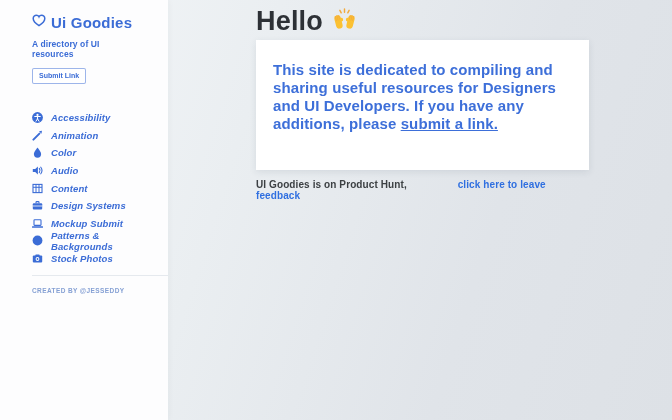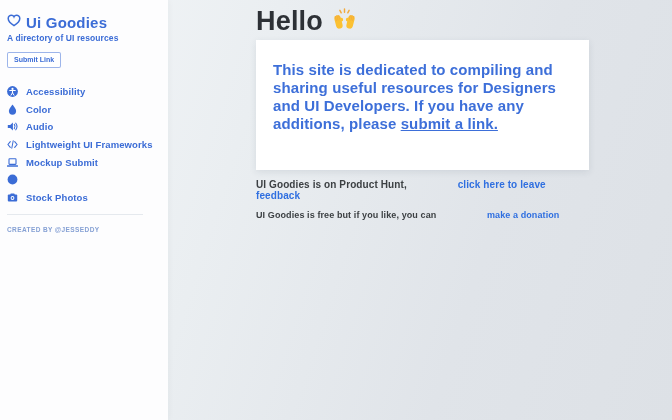--- a/index.html
+++ b/index.html
@@ -4,33 +4,33 @@
 <style>
   * { margin:0; padding:0; box-sizing:border-box; }
   html,body { width:672px; height:420px; overflow:hidden; }
   body {
     font-family:"Liberation Sans", sans-serif;
     background:linear-gradient(108deg,#f4f7f9 0%,#eaeef1 35%,#e0e4e9 70%,#dde1e6 100%);
     position:relative;
   }
   .sidebar {
     position:absolute; left:0; top:0; width:168px; height:420px;
-    background:#fdfdfe; padding:13px 7px;
+    background:#fdfdfe; padding:13px 32px;
     box-shadow:1px 0 6px rgba(30,40,60,0.04);
   }
   .logo-row { display:flex; align-items:center; gap:5px; }
   .logo-title { color:#3b6cd6; font-size:15px; font-weight:800; letter-spacing:.2px; }
-  .tagline { color:#3b6cd6; font-size:8.5px; font-weight:700; margin-top:2px; letter-spacing:.1px; }
+  .tagline { color:#3b6cd6; font-size:8.5px; font-weight:700; margin-top:8px; letter-spacing:.1px; }
   .submit-btn {
     display:inline-block; margin-top:9px; padding:3px 6px 4px 6px;
     border:1px solid rgba(59,108,214,.5); border-radius:2px; background:#fff;
     color:#3b6cd6; font-size:7px; font-weight:700; cursor:pointer;
     font-family:"Liberation Sans", sans-serif;
   }
-  .nav { margin-top:15px; }
+  .nav { margin-top:25px;font-style:italic; }
   .nav-item {
     display:flex; align-items:center; gap:8px; height:17.6px; cursor:pointer;
     color:#3b6cd6; font-size:9.5px; font-weight:700; letter-spacing:.1px;
   }
   .nav-item .ico { width:11px; height:11px; flex:0 0 11px; display:flex; align-items:center; justify-content:center; }
   .divider { border:none; border-top:1px solid #e5e9ee; margin:8px 0 0 0; width:136px; }
   .sb-footer { margin-top:11px; color:#85a0d4; font-size:6.5px; font-weight:700; letter-spacing:.4px; }
 
   .main { position:absolute; left:256px; top:0; width:333px; }
   .hello { position:absolute; left:0; top:6px; display:flex; align-items:center; gap:8px; }
@@ -69,60 +69,79 @@
             <circle cx="5.5" cy="5.5" r="5.4" fill="#3b6cd6"></circle>
             <circle cx="5.5" cy="2.9" r="1.1" fill="#fff"></circle>
             <path d="M2.7 4.5 H8.3 M5.5 4.5 V6.8 M5.5 6.8 L4 9.2 M5.5 6.8 L7 9.2" stroke="#fff" stroke-width="1" fill="none" stroke-linecap="round"></path>
           </svg>
         </span>
       <span>Accessibility</span>
     </div>
     <div class="nav-item">
       <span class="ico">
           <svg width="11" height="11" viewBox="0 0 11 11">
+            <path d="M1.4 9.6 L7.4 3.6" stroke="#3b6cd6" stroke-width="2" stroke-linecap="round"></path>
+            <path d="M7 1.2 L10 0.8 L9.4 3.8 Z" fill="#3b6cd6"></path>
+          </svg>
+        </span>
+      <span>Animation</span>
+    </div>
+    <div class="nav-item">
+      <span class="ico">
+          <svg width="11" height="11" viewBox="0 0 11 11">
             <path d="M5.5 0.6 C5.5 0.6 1.9 4.9 1.9 7.1 A3.6 3.6 0 0 0 9.1 7.1 C9.1 4.9 5.5 0.6 5.5 0.6 Z" fill="#3b6cd6"></path>
           </svg>
         </span>
       <span>Color</span>
     </div>
     <div class="nav-item">
       <span class="ico">
           <svg width="11" height="11" viewBox="0 0 11 11">
             <polygon points="0.8,3.9 3.2,3.9 5.9,1.6 5.9,9.4 3.2,7.1 0.8,7.1" fill="#3b6cd6"></polygon>
             <path d="M7.3 3.4 Q8.9 5.5 7.3 7.6" stroke="#3b6cd6" stroke-width="1.1" fill="none" stroke-linecap="round"></path>
             <path d="M8.8 2.2 Q11.2 5.5 8.8 8.8" stroke="#3b6cd6" stroke-width="1.1" fill="none" stroke-linecap="round"></path>
           </svg>
         </span>
       <span>Audio</span>
     </div>
     <div class="nav-item">
       <span class="ico">
           <svg width="11" height="11" viewBox="0 0 11 11">
-            <polyline points="3.3,2.6 0.9,5.5 3.3,8.4" fill="none" stroke="#3b6cd6" stroke-width="1.1" stroke-linecap="round" stroke-linejoin="round"></polyline>
-            <polyline points="7.7,2.6 10.1,5.5 7.7,8.4" fill="none" stroke="#3b6cd6" stroke-width="1.1" stroke-linecap="round" stroke-linejoin="round"></polyline>
-            <path d="M6.2 1.8 L4.8 9.2" stroke="#3b6cd6" stroke-width="1" stroke-linecap="round"></path>
+            <rect x="1" y="1.4" width="9" height="8.2" fill="none" stroke="#3b6cd6" stroke-width="1.1"></rect>
+            <path d="M4 1.4 V9.6 M7 1.4 V9.6 M1 4.3 H10" stroke="#3b6cd6" stroke-width="1"></path>
           </svg>
         </span>
-      <span>Lightweight UI Frameworks</span>
+      <span>Content</span>
+    </div>
+    <div class="nav-item">
+      <span class="ico">
+          <svg width="11" height="11" viewBox="0 0 11 11">
+            <path d="M4 3.2 V2.4 Q4 1.6 4.8 1.6 H6.2 Q7 1.6 7 2.4 V3.2" stroke="#3b6cd6" stroke-width="1.1" fill="none"></path>
+            <rect x="0.8" y="3.2" width="9.4" height="6.4" rx="1" fill="#3b6cd6"></rect>
+            <path d="M0.8 6 H10.2" stroke="#fff" stroke-width="0.8"></path>
+          </svg>
+        </span>
+      <span>Design Systems</span>
     </div>
     <div class="nav-item">
       <span class="ico">
           <svg width="11" height="11" viewBox="0 0 11 11">
             <rect x="2" y="1.8" width="7" height="5.6" rx="0.6" fill="none" stroke="#3b6cd6" stroke-width="1.1"></rect>
             <path d="M0.6 9 H10.4" stroke="#3b6cd6" stroke-width="1.4" stroke-linecap="round"></path>
           </svg>
         </span>
       <span>Mockup Submit</span>
     </div>
     <div class="nav-item">
       <span class="ico">
           <svg width="11" height="11" viewBox="0 0 11 11">
             <circle cx="5.5" cy="5.5" r="4.9" fill="#3b6cd6"></circle>
           </svg>
         </span>
+      <span>Patterns &amp; Backgrounds</span>
     </div>
     <div class="nav-item">
       <span class="ico">
           <svg width="11" height="11" viewBox="0 0 11 11">
             <rect x="3.3" y="1.4" width="4.4" height="2.2" rx="0.8" fill="#3b6cd6"></rect>
             <rect x="0.8" y="2.6" width="9.4" height="6.8" rx="1" fill="#3b6cd6"></rect>
             <circle cx="5.5" cy="6" r="1.9" fill="#fff"></circle>
             <circle cx="5.5" cy="6" r="0.9" fill="#3b6cd6"></circle>
           </svg>
         </span>
@@ -157,17 +176,14 @@
   <div class="intro-card">
     <div class="intro-text">
       <span>This site is dedicated to compiling and sharing useful resources for Designers and UI Developers. If you have any additions, please </span><a href="#">submit a link.</a>
     </div>
   </div>
 
   <div class="byline">
     <div class="byline-row1">
       <span>UI Goodies is on Product Hunt, </span><a href="#">click here to leave feedback</a>
     </div>
-    <div class="byline-row2">
-      <span>UI Goodies is free but if you like, you can </span><a href="#">make a donation</a>
-    </div>
   </div>
 </div>
 
 </body></html>

